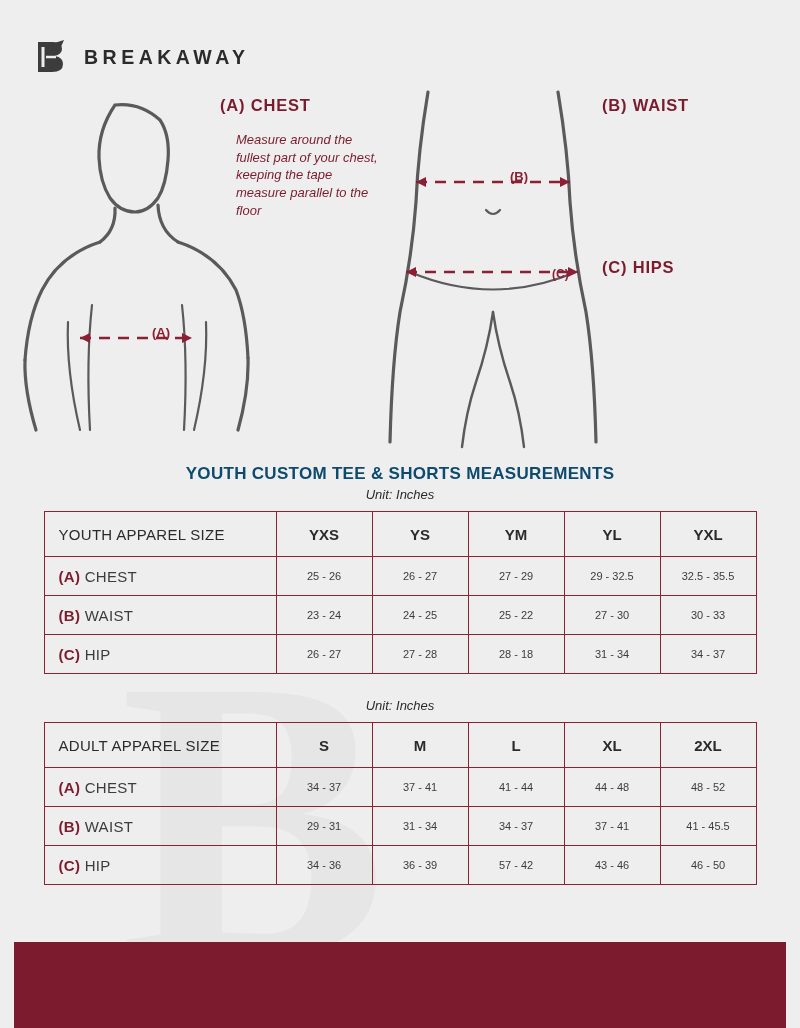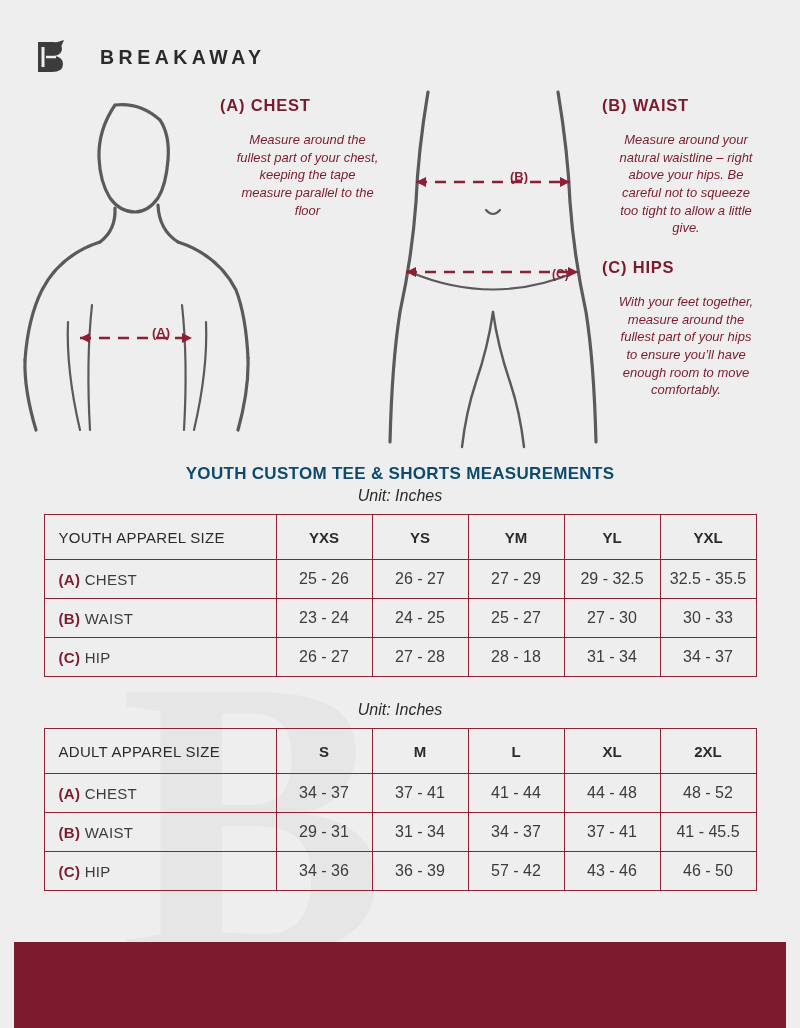--- a/index.html
+++ b/index.html
@@ -48,21 +48,21 @@
   .header-title {
     font-size: 19.5px;
     font-weight: bold;
     letter-spacing: 2.2px;
     color: #2b2b2b;
     white-space: nowrap;
   }
   .brand {
     display: flex;
     align-items: center;
-    gap: 32px;
+    gap: 16px;
   }
   .brand-mark {
     width: 34px;
     height: 38px;
     position: relative;
   }
   .brand-name {
     font-size: 19.5px;
     font-weight: bold;
     letter-spacing: 4.5px;
@@ -92,54 +92,53 @@
     letter-spacing: 0.8px;
     color: #7b1b2d;
   }
   .callout h3 .lbl { color: #7b1b2d; }
   .callout p {
     margin: 16px;
     font-size: 13px;
     line-height: 1.36;
     font-style: italic;
     color: #7b1b2d;
-    text-align: center;
   }
   .callout-chest { left: 220px; top: 6px; width: 175px; }
   .callout-waist { left: 602px; top: 6px; width: 168px; }
   .callout-hips  { left: 602px; top: 168px; width: 168px; }
 
   
   .table-block { margin-top: 4px; }
   .table-title {
     text-align: center;
     font-size: 17px;
     font-weight: bold;
     color: #0c4a6e;
     letter-spacing: 0.3px;
   }
   .table-unit {
     text-align: center;
-    font-size: 16px;
+    font-size: 13px;
     font-style: italic;
     color: #2b2b2b;
     margin-top: 3px;
     margin-bottom: 9px;
   }
   table {
     border-collapse: collapse;
     width: 712px;
     margin: 0 auto;
     table-layout: fixed;
   }
   table td, table th {
     border: 1px solid #8c2233;
     padding: 0;
     height: 38px;
-    font-size: 16px;
+    font-size: 11px;
     font-weight: normal;
     color: #3c3c3c;
     text-align: center;
   }
   thead th {
     height: 44px;
     font-weight: bold;
     font-size: 15px;
     color: #2b2b2b;
   }
@@ -264,29 +263,27 @@
         <span>CHEST</span>
       </h3>
       <p>Measure around the fullest part of your chest, keeping the tape measure parallel to the floor</p>
     </div>
 
     <div class="callout callout-waist">
       <h3>
         <span class="lbl">(B)</span>
         <span>WAIST</span>
       </h3>
-      <p>Measure around your natural waistline – right above your hips. Be careful not to squeeze too tight to allow a little give.</p>
     </div>
 
     <div class="callout callout-hips">
       <h3>
         <span class="lbl">(C)</span>
         <span>HIPS</span>
       </h3>
-      <p>With your feet together, measure around the fullest part of your hips to ensure you’ll have enough room to move comfortably.</p>
     </div>
   </div>
 
   <div class="table-block">
     <div class="table-title">YOUTH CUSTOM TEE &amp; SHORTS MEASUREMENTS</div>
     <div class="table-unit">Unit: Inches</div>
     <table>
       <colgroup>
           <col class="first">
           <col class="data">
@@ -317,21 +314,21 @@
           <td>29 - 32.5</td>
           <td>32.5 - 35.5</td>
         </tr>
         <tr>
           <td class="rowhead">
             <span class="tag">(B)</span>
             <span>WAIST</span>
           </td>
           <td>23 - 24</td>
           <td>24 - 25</td>
-          <td>25 - 27</td>
+          <td>25 - 22</td>
           <td>27 - 30</td>
           <td>30 - 33</td>
         </tr>
         <tr>
           <td class="rowhead">
             <span class="tag">(C)</span>
             <span>HIP</span>
           </td>
           <td>26 - 27</td>
           <td>27 - 28</td>

